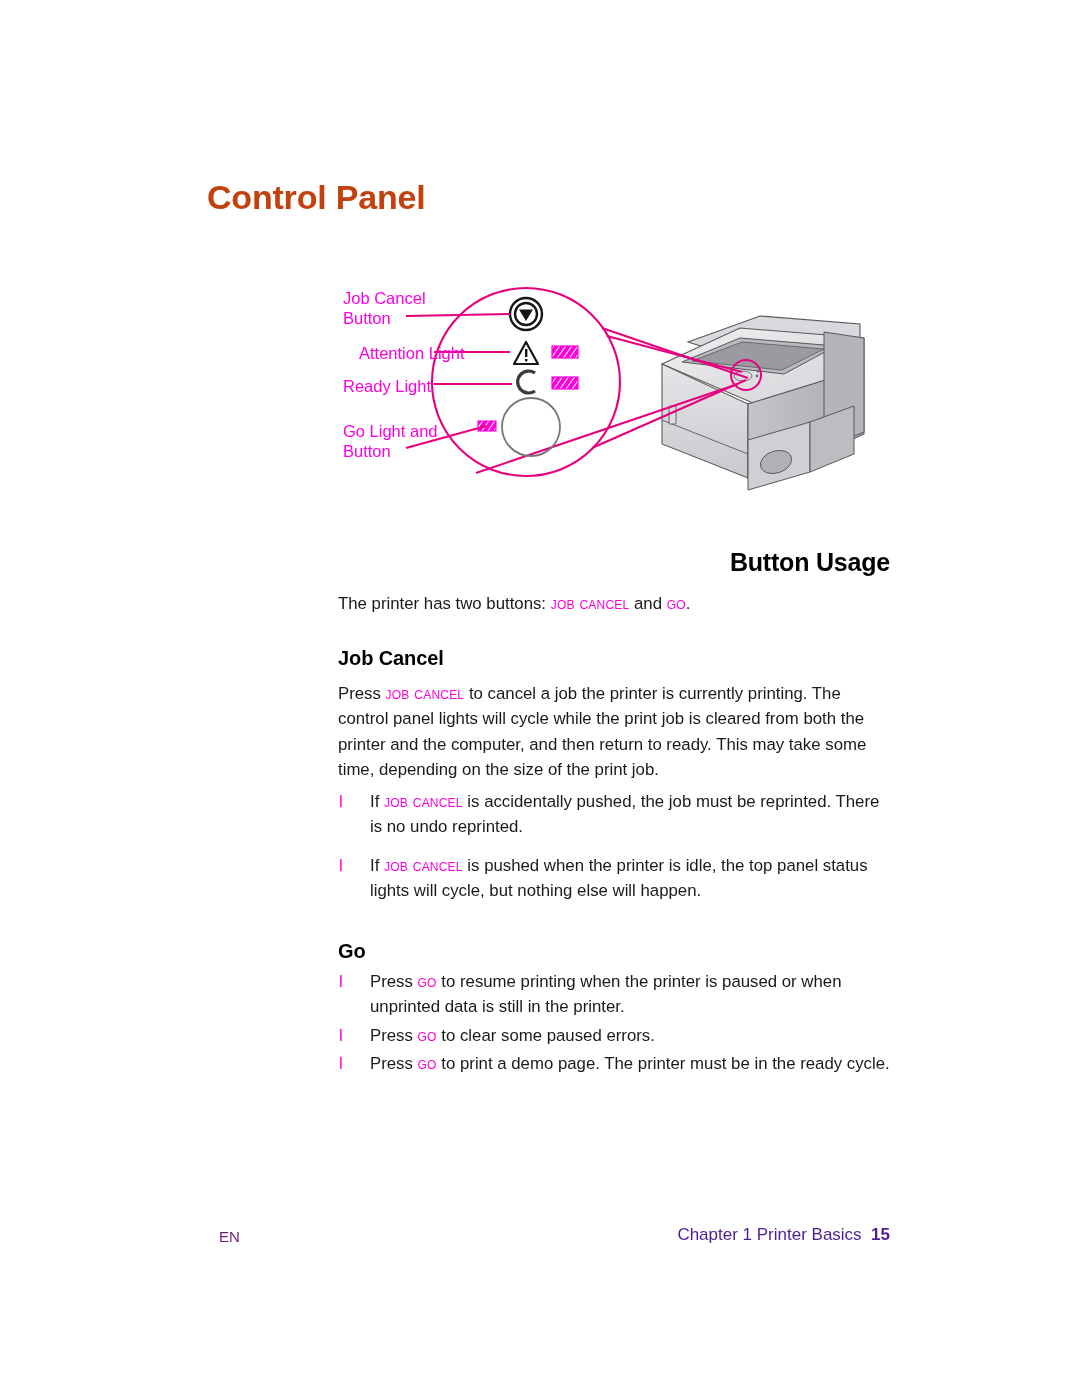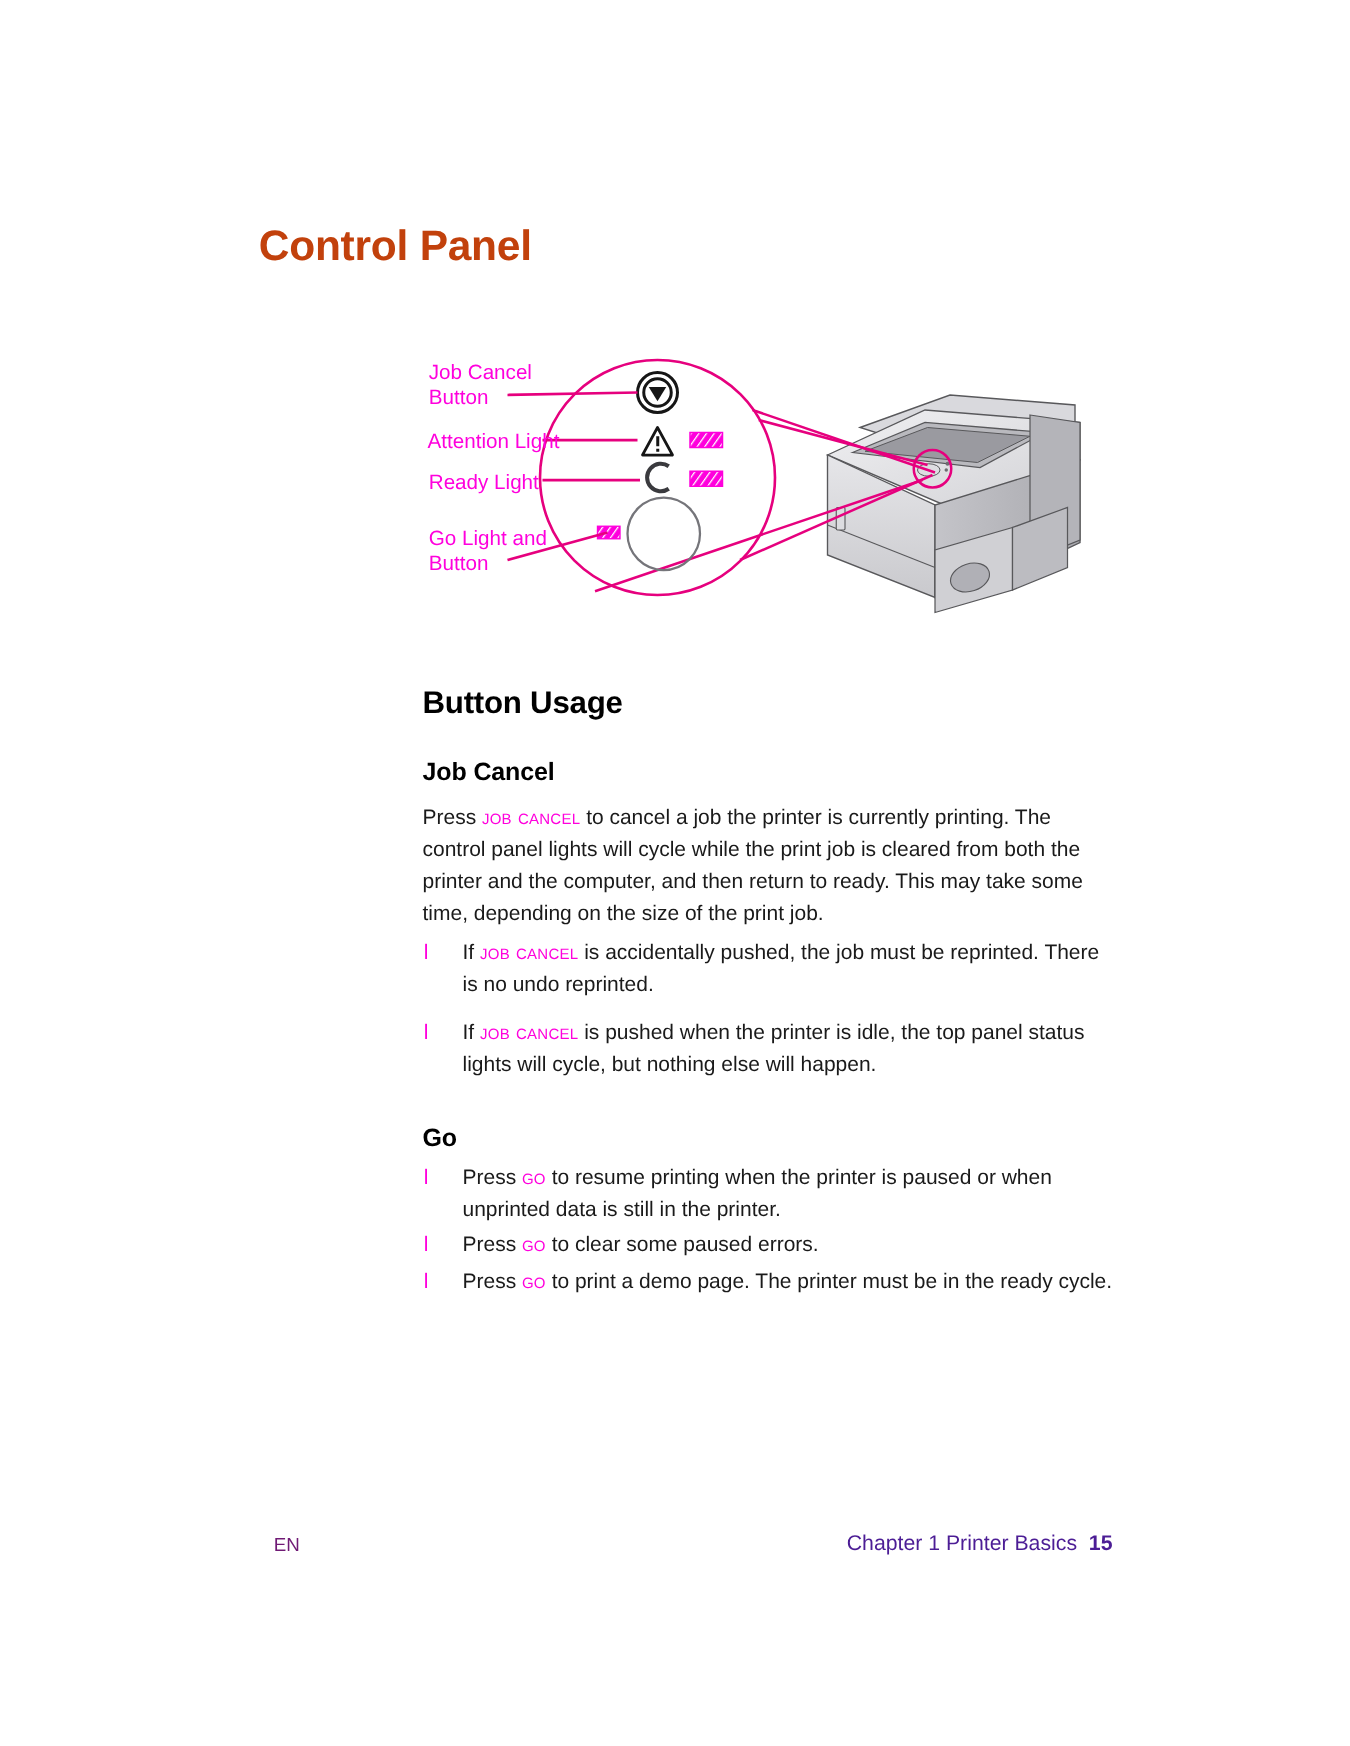--- a/index.html
+++ b/index.html
@@ -46,38 +46,39 @@
   }
 
   .callout-text {
     position: absolute;
     color: #ff00dd;
     font-size: 16.5px;
     line-height: 20px;
     white-space: pre-line;
   }
   .callout-job-cancel { left: 13px; top: 16px; }
-  .callout-attention  { left: 12px; top: 71px; }
+  .callout-attention  { left: 29px; top: 71px; }
   .callout-ready      { left: 13px; top: 104px; }
   .callout-go         { left: 13px; top: 149px; }
 
   
   .content {
     position: absolute;
     left: 338px;
     top: 548px;
     width: 552px;
   }
 
   h2.sec-head {
     margin: 0 0 14px 0;
     font-size: 25px;
     font-weight: bold;
     color: #000;
     letter-spacing: -0.2px;
+    text-align: right;
   }
   h3.sub-head {
     margin: 30px 0 11px 0;
     font-size: 20px;
     font-weight: bold;
     color: #000;
     letter-spacing: -0.1px;
   }
   h3.sub-head.tight { margin-top: 36px; margin-bottom: 6px; }
 
@@ -235,20 +236,21 @@
     <div class="callout-text callout-attention">Attention Light</div>
     <div class="callout-text callout-ready">Ready Light</div>
     <div class="callout-text callout-go">Go Light and
 Button</div>
   </div>
 
   <div class="content">
 
     <h2 class="sec-head">Button Usage</h2>
 
+    <p class="body"><span>The printer has two buttons: </span><span class="kw">Job Cancel</span><span> and </span><span class="kw">Go</span><span>.</span></p>
 
     <h3 class="sub-head">Job Cancel</h3>
 
     <p class="body"><span>Press </span><span class="kw">Job Cancel</span><span> to cancel a job the printer is currently printing. The control panel lights will cycle while the print job is cleared from both the printer and the computer, and then return to ready. This may take some time, depending on the size of the print job.</span></p>
 
     <ul class="bullets">
       <li>
         <span class="bullet-mark">l</span><span>If </span><span class="kw">Job Cancel</span><span> is accidentally pushed, the job must be reprinted. There is no undo reprinted.</span>
       </li>
       <li>

